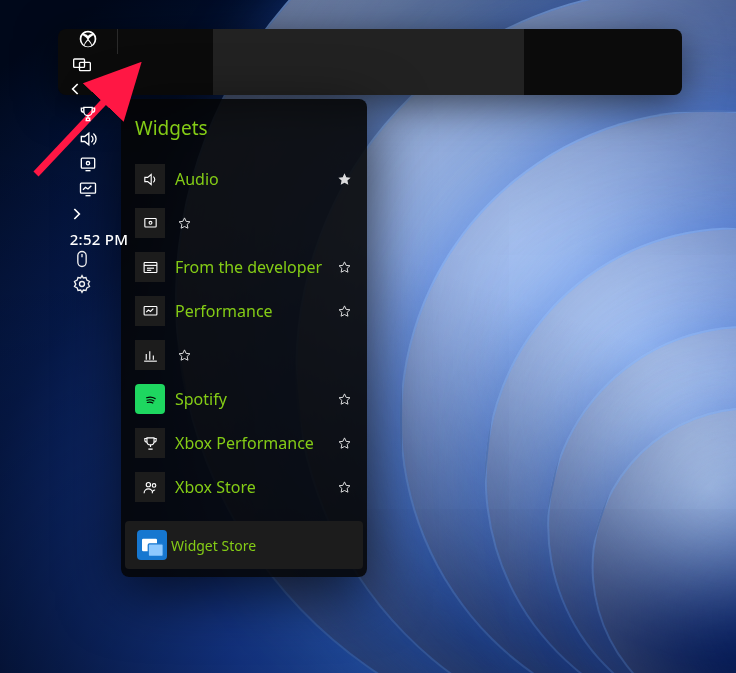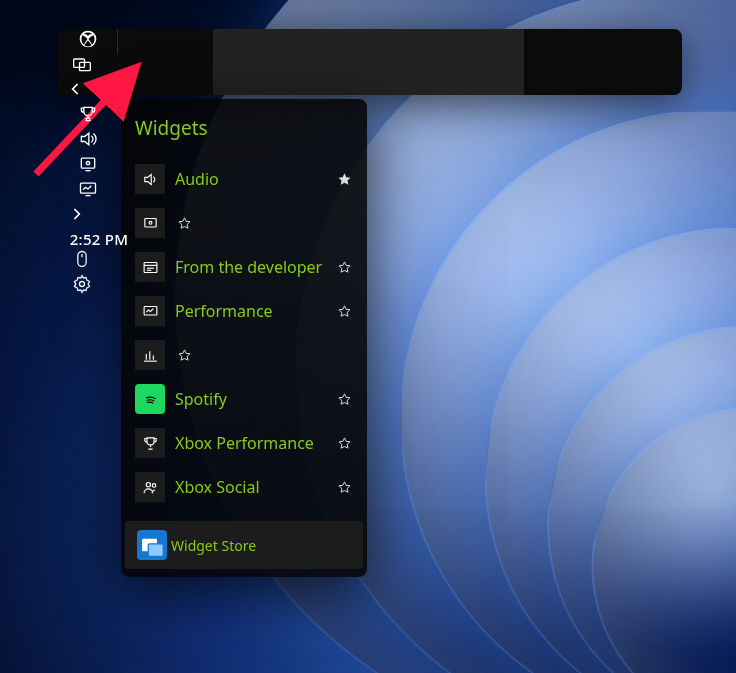--- a/index.html
+++ b/index.html
@@ -357,21 +357,21 @@
         </div>
       </div>
       <div class="item">
         <div class="item-icon">
           <svg viewBox="0 0 24 24" fill="none" stroke="#fff" stroke-width="1.6">
             <circle cx="9" cy="8" r="3"></circle>
             <circle cx="17" cy="9" r="2.5"></circle>
             <path d="M3 20c0-3.3 2.7-6 6-6s6 2.7 6 6M14.5 20c0-2.3 1.6-4.5 4-4.5"></path>
           </svg>
         </div>
-        <div class="item-label">Xbox Social</div>
+        <div class="item-label">Xbox Store</div>
         <div class="item-star">
           <svg viewBox="0 0 24 24" fill="none" stroke="#fff" stroke-width="1.6">
             <path d="M12 3l2.6 5.6 6.1.6-4.5 4.2 1.3 6.1L12 16.8l-5.5 2.7 1.3-6.1L3.3 9.2l6.1-.6L12 3z"></path>
           </svg>
         </div>
       </div>
     </div>
 
   <div class="store-item">
     <div class="store-icon">

